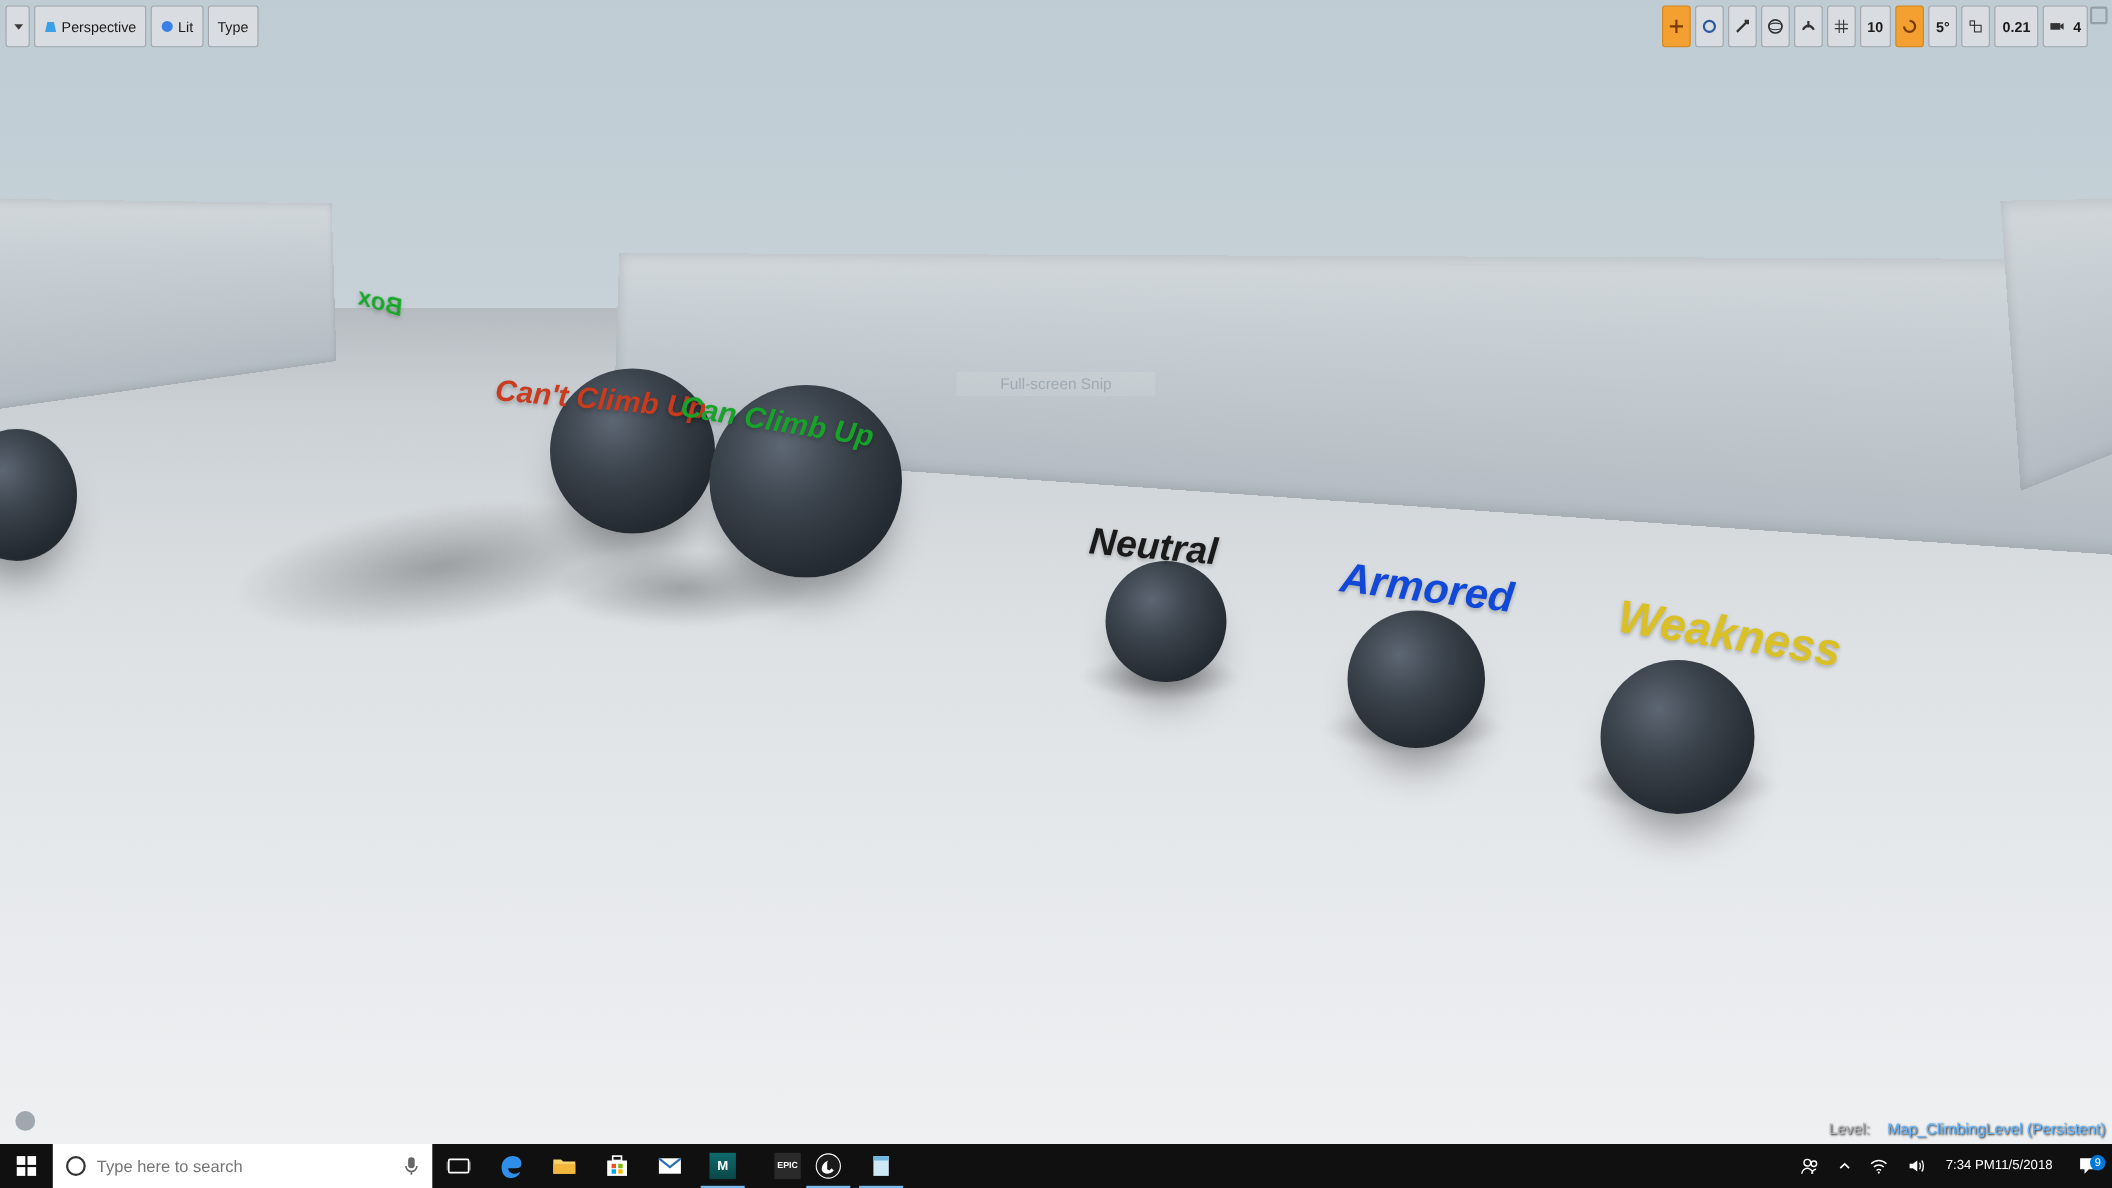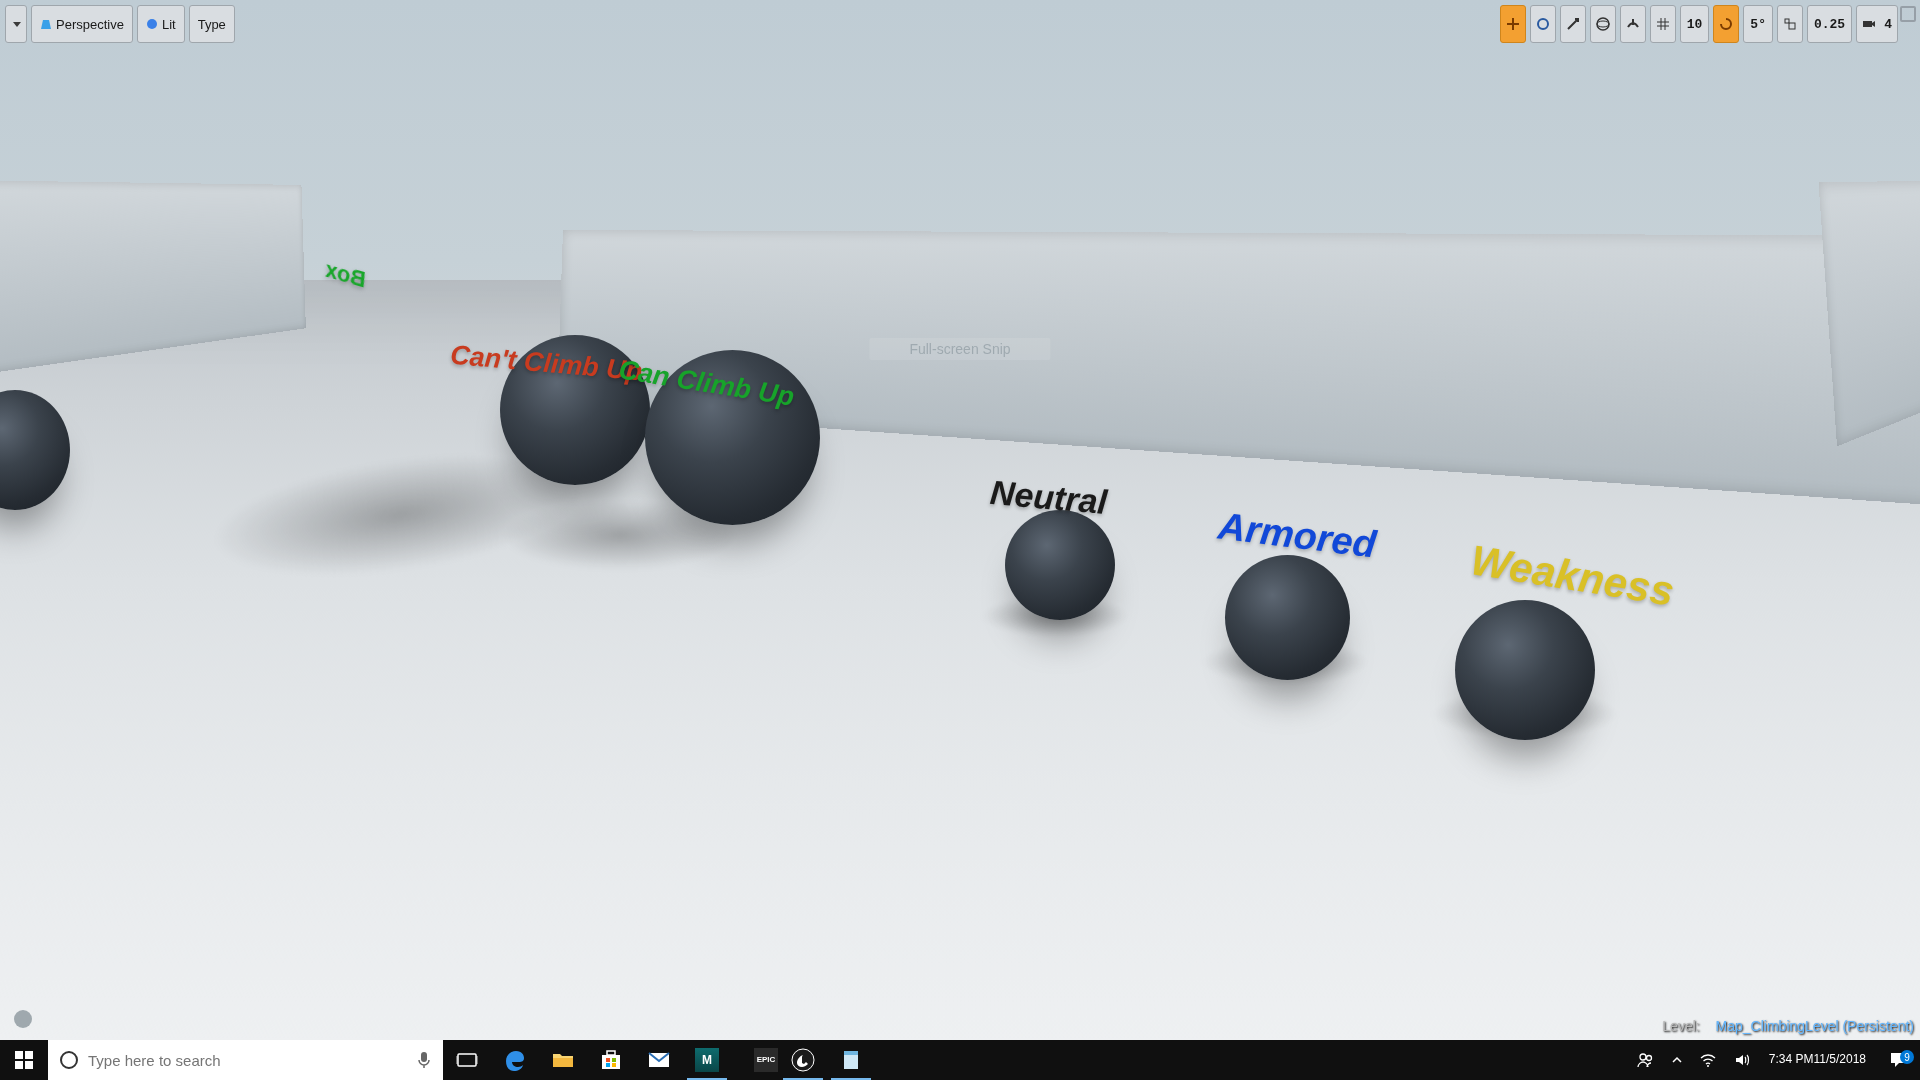--- a/index.html
+++ b/index.html
@@ -69,21 +69,21 @@
   .vp-toolbar.left{ left:5px; }
   .vp-toolbar.right{ right:22px; }
   .tb-btn{
     display:flex; align-items:center; gap:4px;
     height:38px; padding:0 8px;
     background:#d9dde1; color:#1a1a1a;
     border:1px solid #9fa6ac; border-radius:3px;
     cursor:default;
     line-height:1;
   }
-  .tb-btn.iconish{ padding:0 5px;font-family:Liberation Mono, monospace; }
+  .tb-btn.iconish{ padding:0 5px; }
   .tb-btn.iconish.val{ padding:0 6px; min-width:24px; justify-content:center; font-weight:600;}
   .tb-btn.orange{ background:#f3a031; border-color:#cf851c;}
   .tb-btn svg{ display:block; }
   .dd-caret{ width:0;height:0;border-left:4px solid transparent;border-right:4px solid transparent;border-top:5px solid #3b3b3b; margin-left:2px;}
 
   .maximize-pin{
     position:absolute; top:6px; right:4px; width:16px; height:16px;
     border:2px solid #8c949b; border-radius:2px; opacity:0.8;
   }
 
@@ -91,21 +91,21 @@
   .taskbar{
     position:absolute; left:0; right:0; bottom:0; height:40px;
     background:#101010; color:#fff; display:flex; align-items:stretch;
   }
   .start-btn{
     width:48px; display:flex; align-items:center; justify-content:center;
   }
   .start-btn svg{ width:18px;height:18px; }
   .search-box{
     display:flex; align-items:center; gap:10px; background:#fff; color:#555;
-    width:395px; padding:0 12px;
+    width:345px; padding:0 12px;
   }
   .search-box .cortana-ring{
     width:18px;height:18px;border:2px solid #333;border-radius:50%;
   }
   .search-box input{
     flex:1; border:none; outline:none; font-size:15px; color:#444; background:transparent;
   }
   .search-box .mic{ width:14px;height:18px; }
   .task-icon{
     width:48px; display:flex; align-items:center; justify-content:center;
@@ -228,21 +228,21 @@
           <path d="M7 2 A5 5 0 1 1 2 7" fill="none" stroke="#7a3b00" stroke-width="2"></path>
         </svg>
     </div>
     <div class="tb-btn iconish val">5°</div>
     <div class="tb-btn iconish">
       <svg width="14" height="14">
           <rect x="2" y="2" width="4" height="4" fill="none" stroke="#333"></rect>
           <rect x="6" y="6" width="6" height="6" fill="none" stroke="#333"></rect>
         </svg>
     </div>
-    <div class="tb-btn iconish val">0.25</div>
+    <div class="tb-btn iconish val">0.21</div>
     <div class="tb-btn iconish">
       <svg width="14" height="12">
           <rect x="1" y="3" width="9" height="6" fill="#333"></rect>
           <polygon points="10,5 13,3 13,9 10,7" fill="#333"></polygon>
         </svg>
       <span style="margin-left:4px;font-weight:600;">4</span>
     </div>
   </div>
 
   <div class="maximize-pin"></div>

